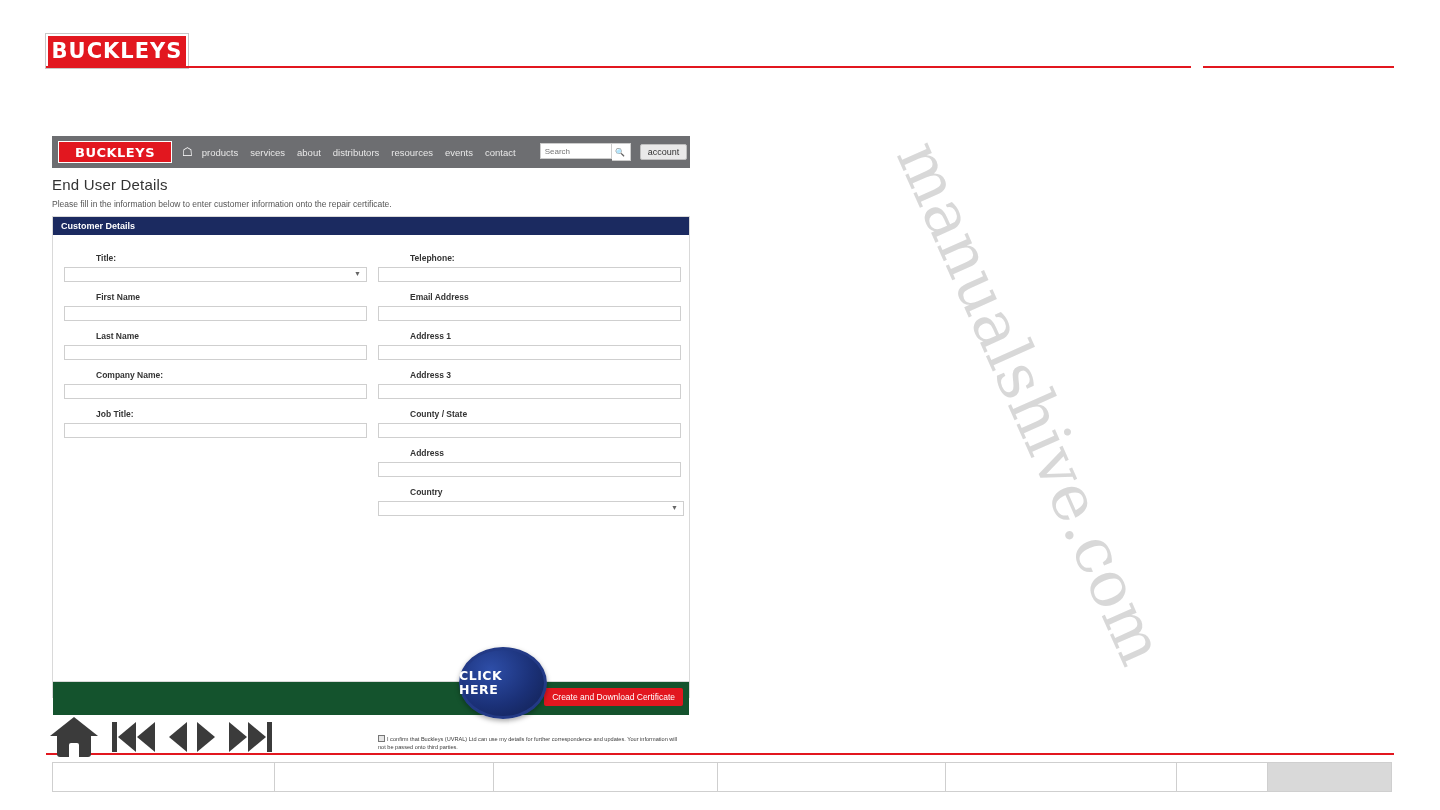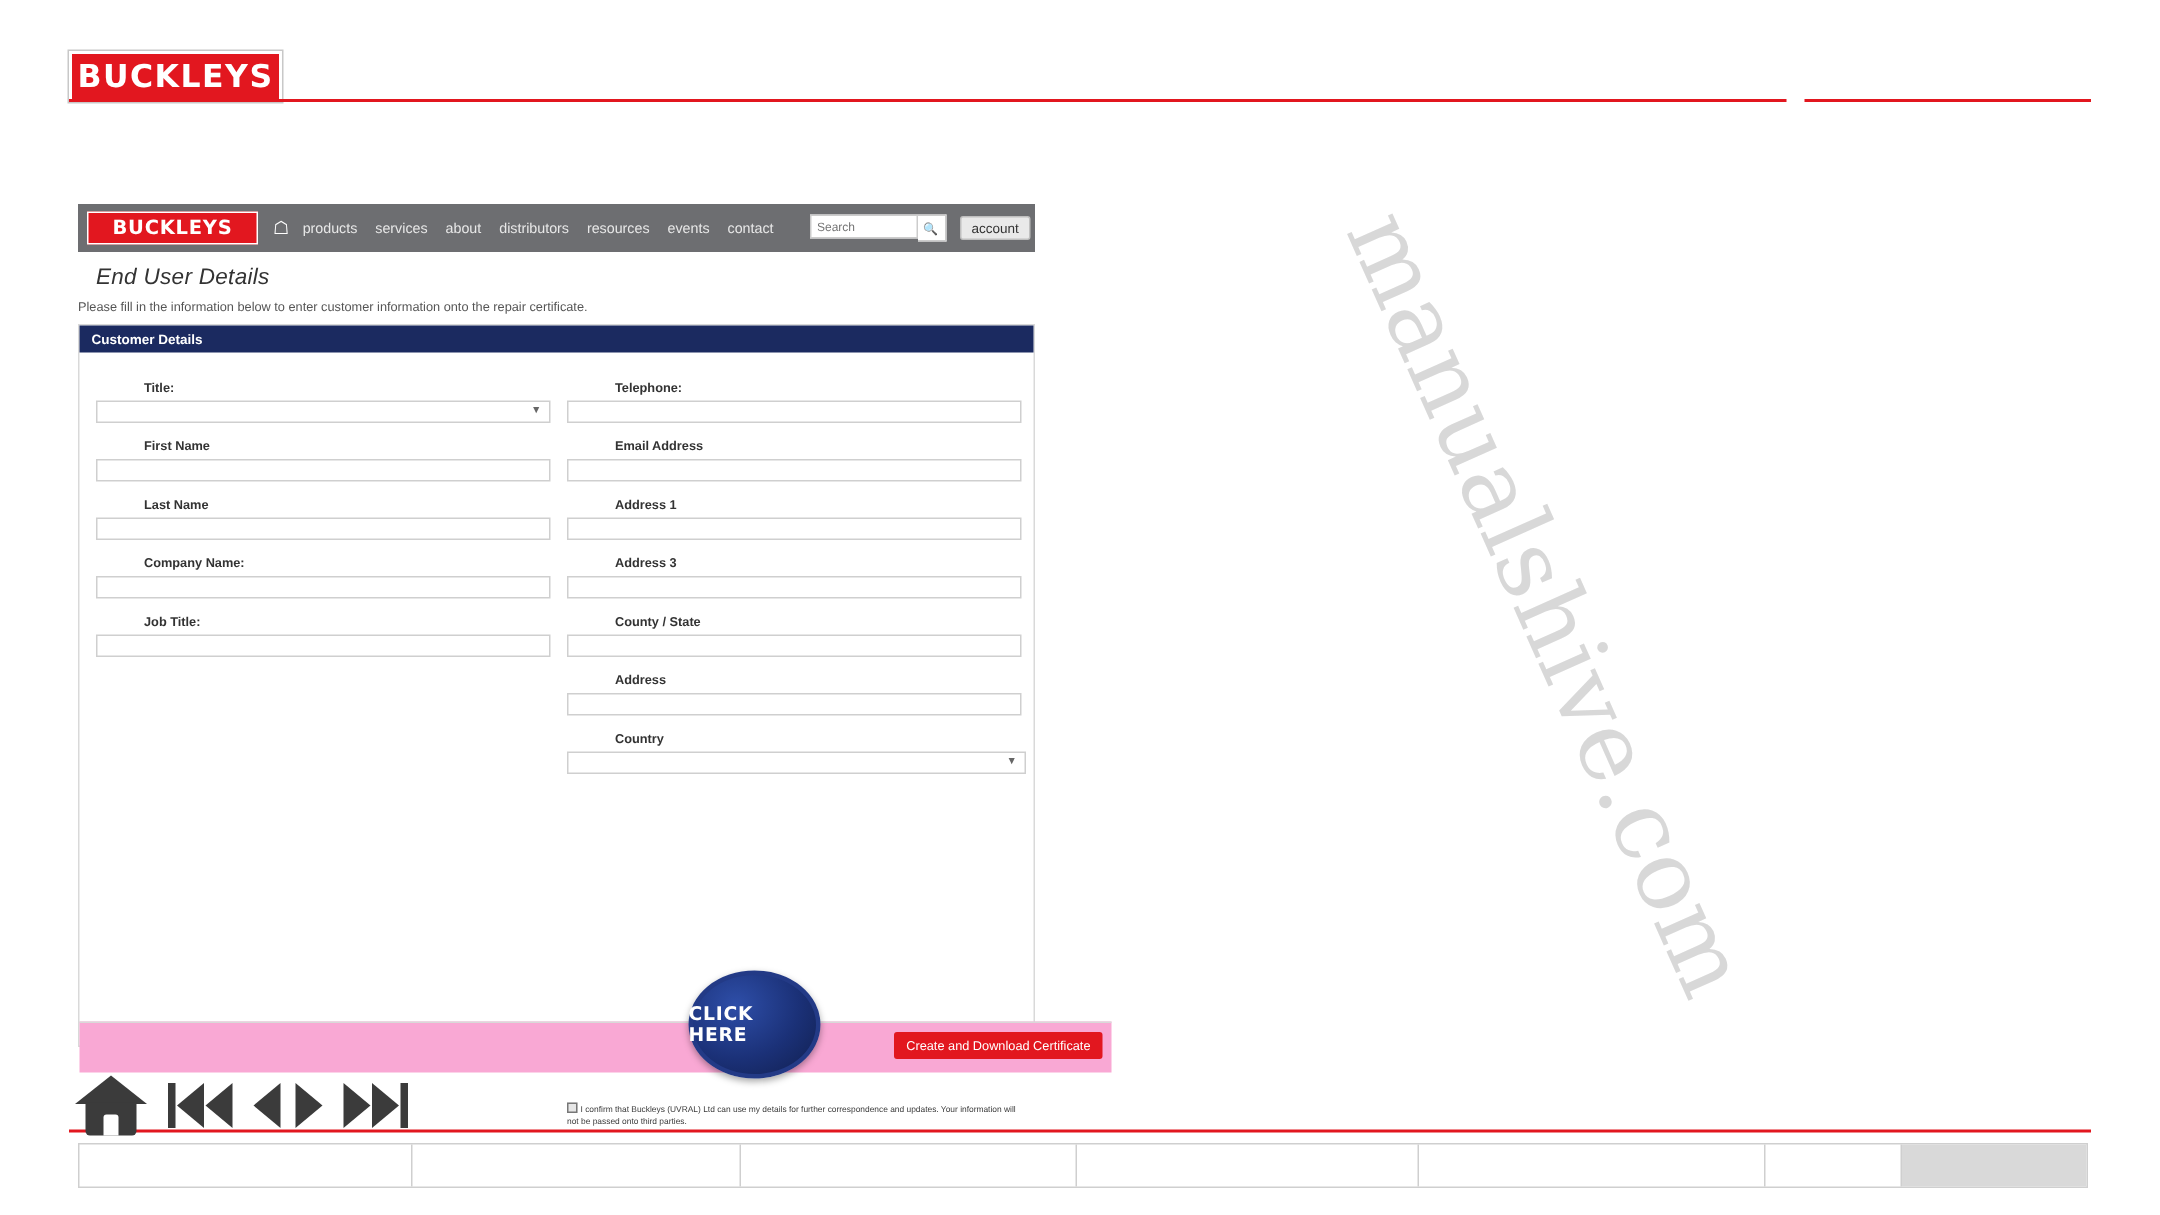--- a/index.html
+++ b/index.html
@@ -163,26 +163,25 @@
     border: 1px solid #bfbfbf;
     color: #333;
     font-size: 9px;
     padding: 2px 7px;
     border-radius: 2px;
   }
 
   
   .pg-title {
     position: absolute;
-    left: 12px;
+    left: 0;
     top: 40px;
     font-size: 15px;
     color: #333333;
     letter-spacing: .2px;
-    font-style: italic;
   }
   .pg-sub {
     position: absolute;
     left: 0;
     top: 63px;
     font-size: 8.5px;
     color: #555555;
   }
 
   
@@ -270,24 +269,25 @@
     border: 1px solid #777;
     background: #e6e6e6;
     margin-right: 2px;
     vertical-align: -1px;
   }
 
   .panel-foot {
     position: absolute;
     left: 0;
     bottom: 0;
-    width: 688px;
+    width: 624px;
     height: 33px;
-    background: #f9a8d4;
+    background: #14532d;
     border-top: 1px solid #d9d9d9;
+    padding-left: 12px;
   }
   .create-btn {
     position: absolute;
     right: 6px;
     top: 6px;
     background: #e2171f;
     color: #ffffff;
     font-size: 8.5px;
     padding: 4px 8px;
     border-radius: 2px;

